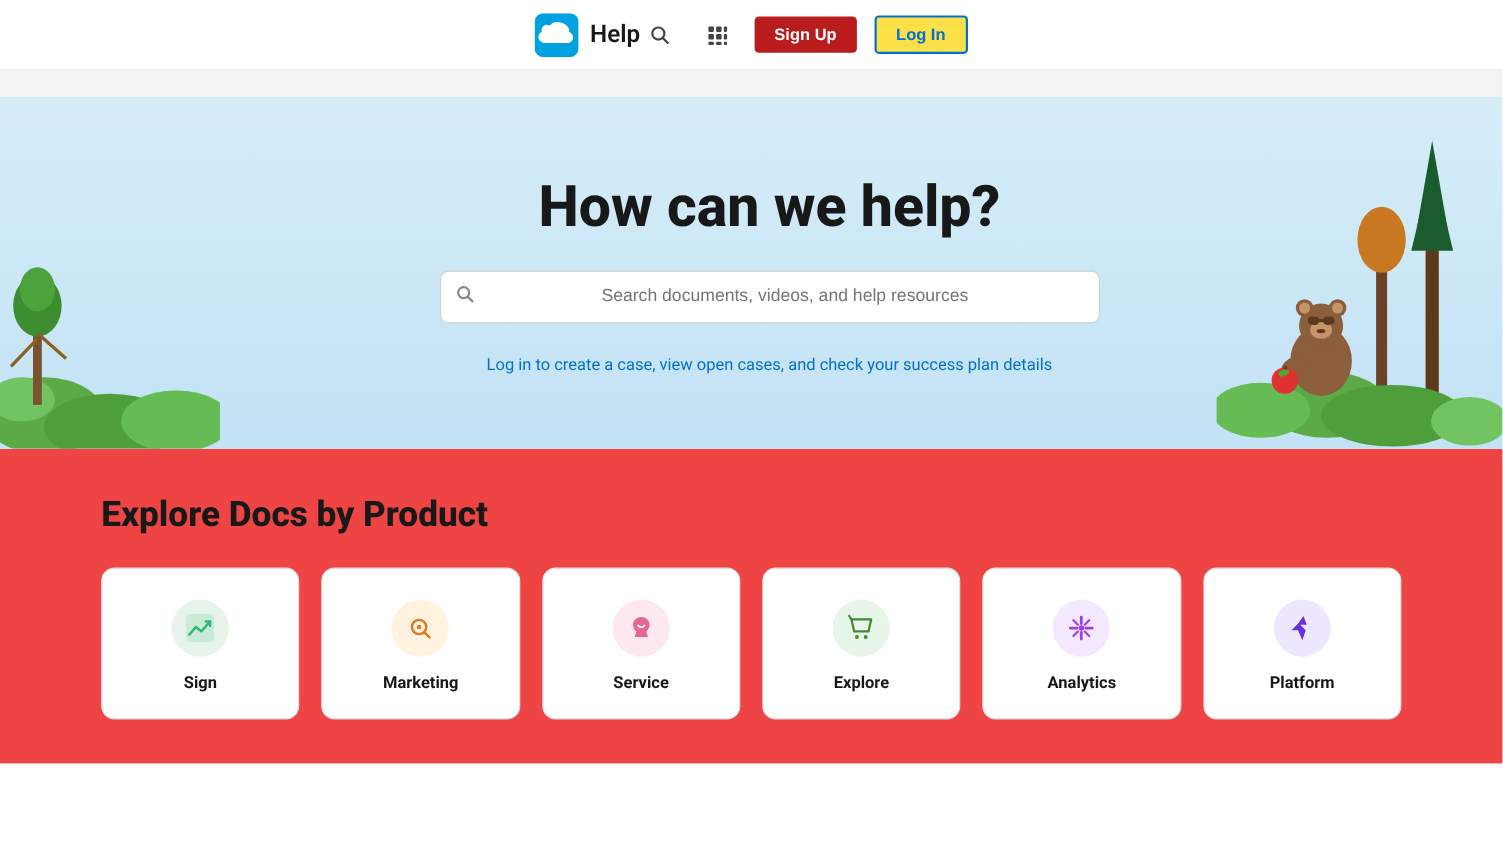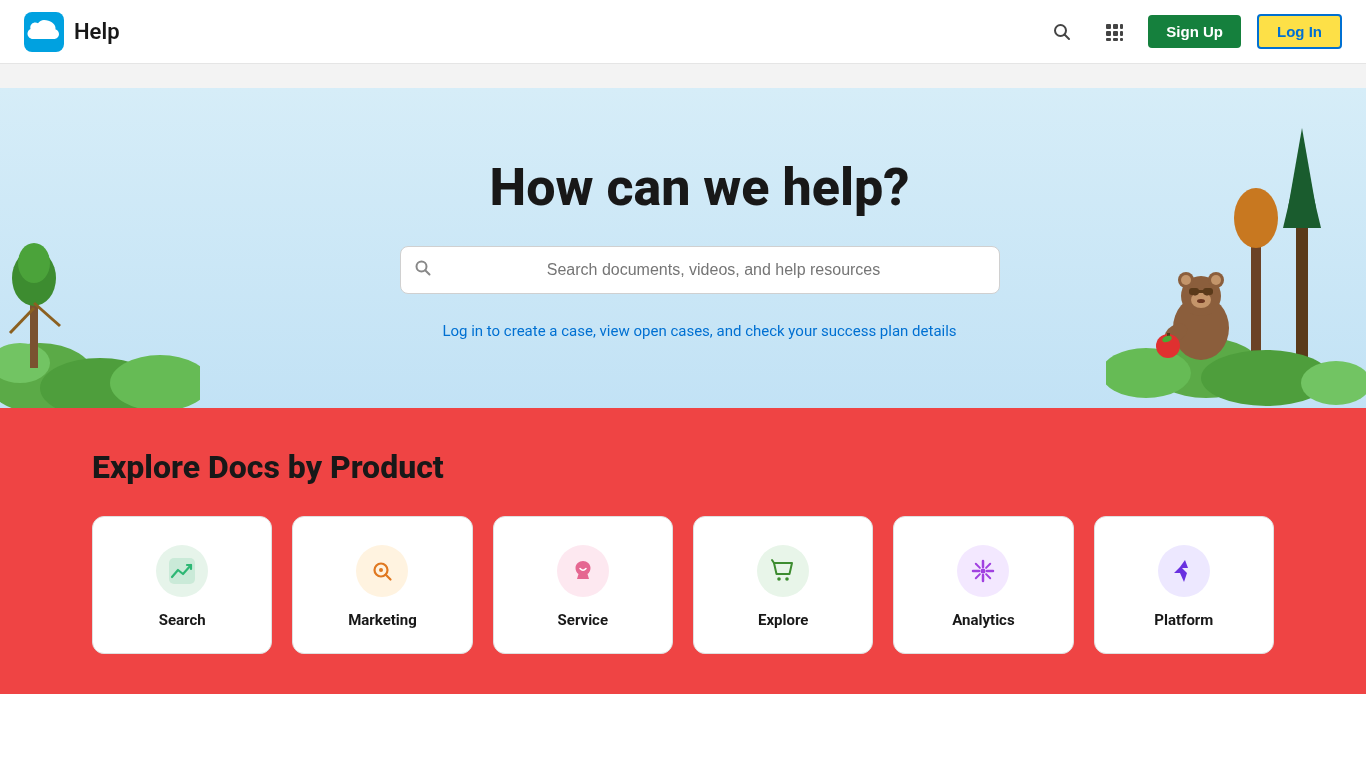--- a/index.html
+++ b/index.html
@@ -2,21 +2,21 @@
 <html><head>
   <meta charset="utf-8">
   <style>
     * { margin: 0; padding: 0; box-sizing: border-box; }
     body { font-family: -apple-system, BlinkMacSystemFont, 'Segoe UI', Roboto, sans-serif; background: #fff; width: 1366px; min-height: 768px; overflow-x: hidden; }
 
     
     #header {
       display: flex;
       align-items: center;
-      justify-content: space-between;
+      justify-content: center;
       padding: 0 24px;
       height: 64px;
       background: #fff;
       border-bottom: 1px solid #e5e5e5;
       position: relative;
       z-index: 10;
     }
     #header-left {
       display: flex;
       align-items: center;
@@ -42,21 +42,21 @@
       cursor: pointer;
       color: #444;
       display: flex;
       align-items: center;
       justify-content: center;
       width: 36px;
       height: 36px;
       border-radius: 4px;
     }
     .btn-signup {
-      background: #15803d;
+      background: #b91c1c;
       color: #fff;
       border: none;
       border-radius: 4px;
       padding: 8px 18px;
       font-size: 15px;
       font-weight: 600;
       cursor: pointer;
     }
     .btn-login {
       background: #fde047;
@@ -311,21 +311,21 @@
   <div class="product-grid" id="product-grid">
 
   <div class="product-card">
         <div class="product-icon" style="background: rgb(230, 244, 234);">
           <svg width="26" height="26" viewBox="0 0 26 26" fill="none" xmlns="http://www.w3.org/2000/svg">
         <rect width="26" height="26" rx="5" fill="#2DB774" opacity="0.15"></rect>
         <polyline points="3,19 9,12 14,16 22,7" stroke="#2DB774" stroke-width="2.2" fill="none" stroke-linejoin="round" stroke-linecap="round"></polyline>
         <polyline points="18,7 22,7 22,11" stroke="#2DB774" stroke-width="2.2" fill="none" stroke-linejoin="round" stroke-linecap="round"></polyline>
       </svg>
         </div>
-        <span class="product-label">Search</span>
+        <span class="product-label">Sign</span>
       </div>
       <div class="product-card">
         <div class="product-icon" style="background: rgb(255, 243, 224);">
           <svg width="26" height="26" viewBox="0 0 26 26" fill="none" xmlns="http://www.w3.org/2000/svg">
         <circle cx="12" cy="12" r="6.5" stroke="#e07820" stroke-width="2.2"></circle>
         <line x1="16.8" y1="16.8" x2="21.5" y2="21.5" stroke="#e07820" stroke-width="2.2" stroke-linecap="round"></line>
         <circle cx="12" cy="12" r="2" fill="#e07820"></circle>
       </svg>
         </div>
         <span class="product-label">Marketing</span>

